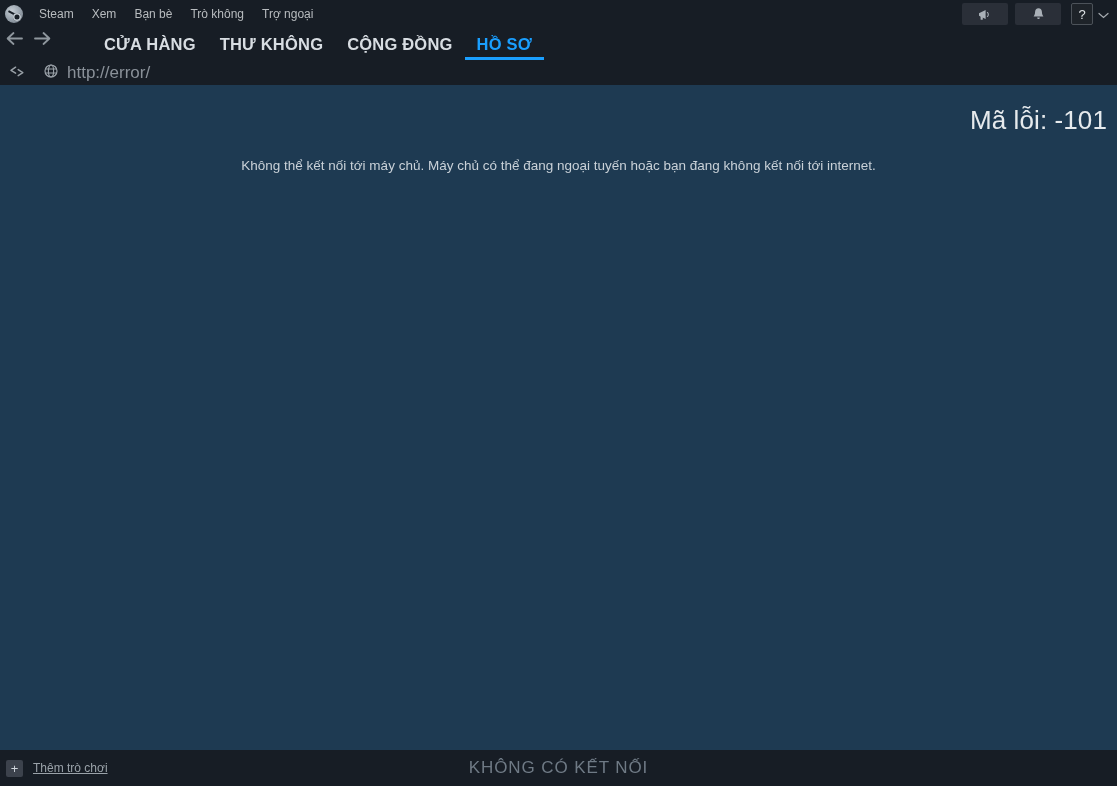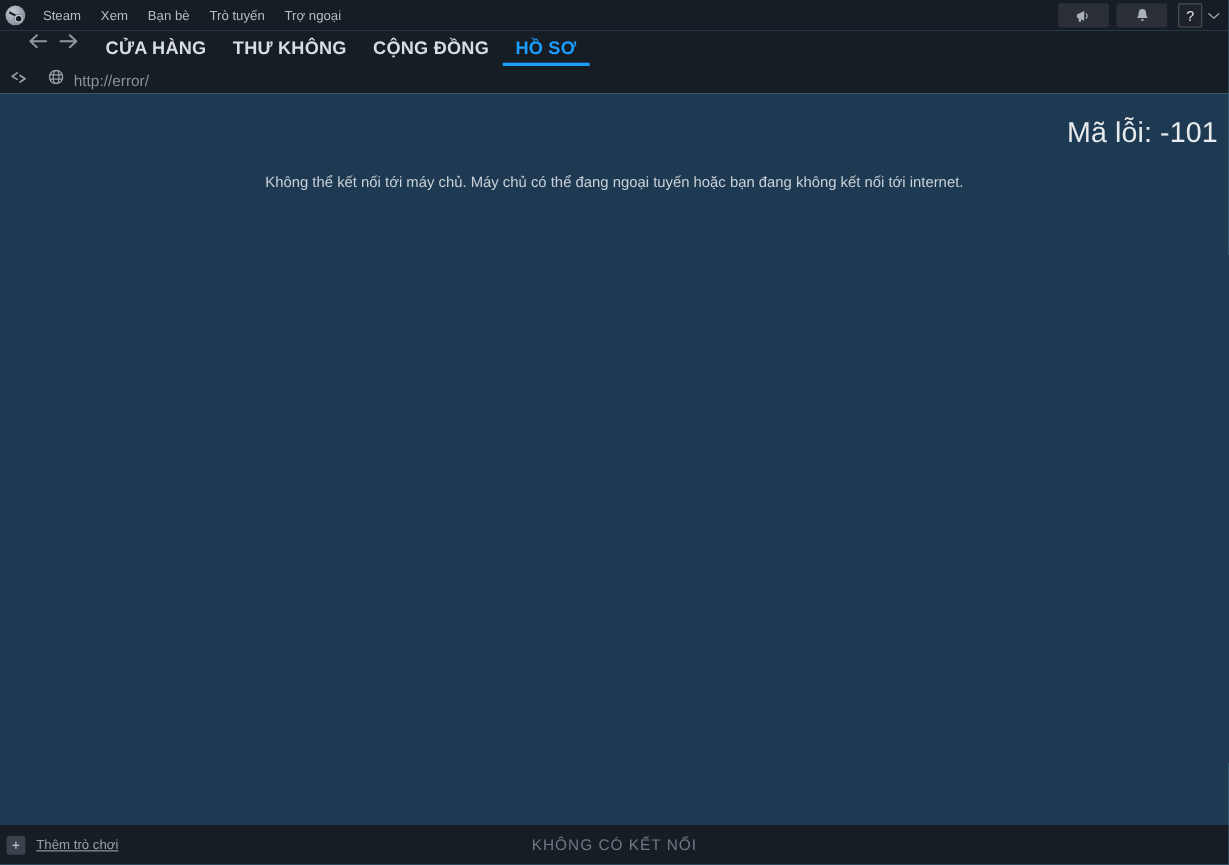--- a/index.html
+++ b/index.html
@@ -116,21 +116,22 @@
     color: #a6abb0;
   }
 
   
   .navbar {
     height: 32px;
     background: #171d25;
     display: flex;
     align-items: flex-end;
     flex: 0 0 auto;
-    padding-left: 20px;
+    padding-left: 0;
+    gap: 28px;
   }
   .nav-arrows {
     display: flex;
     align-items: center;
     height: 32px;
     padding-bottom: 4px;
   }
   .nav-arrow {
     width: 28px;
     height: 26px;
@@ -184,21 +185,21 @@
     width: 26px;
     height: 20px;
     margin-left: 8px;
     display: flex;
     align-items: center;
     justify-content: center;
     color: #9aa1a8;
   }
   .url-text {
     color: #8a9199;
-    font-size: 14px;
+    font-size: 17px;
     margin-left: 3px;
     cursor: text;
     white-space: nowrap;
   }
 
   
   .content {
     flex: 1 1 auto;
     background: #1e3a52;
     padding: 20px 10px 0 10px;
@@ -255,37 +256,37 @@
     margin-left: 10px;
     white-space: nowrap;
     text-decoration: underline;
   }
   .footer-status {
     position: absolute;
     left: 0;
     right: 0;
     text-align: center;
     color: #6f7a85;
-    font-size: 14px;
+    font-size: 17px;
     letter-spacing: 0.9px;
     pointer-events: none;
   }
 </style>
 </head>
 <body>
 
 <div class="app">
 
   <div class="titlebar">
     <div class="steam-logo"></div>
 
     <div class="menu-item">Steam</div>
     <div class="menu-item">Xem</div>
     <div class="menu-item">Bạn bè</div>
-    <div class="menu-item">Trò tuyến</div>
+    <div class="menu-item">Trò không</div>
     <div class="menu-item">Trợ ngoại</div>
 
     <div class="titlebar-right">
       <div class="tb-btn">
         <span>
           <svg width="15" height="13" viewBox="0 0 15 13" fill="none">
             <path d="M1 5.2 L7.6 2.1 L7.6 10.9 L1 7.8 Z" fill="#a9b0b7"></path>
             <rect x="2.6" y="7.6" width="2.2" height="4.2" rx="0.6" fill="#a9b0b7"></rect>
             <path d="M9.4 4.5 C10.6 5.0 10.6 8.0 9.4 8.5" stroke="#a9b0b7" stroke-width="1.1" stroke-linecap="round" fill="none"></path>
           </svg>

